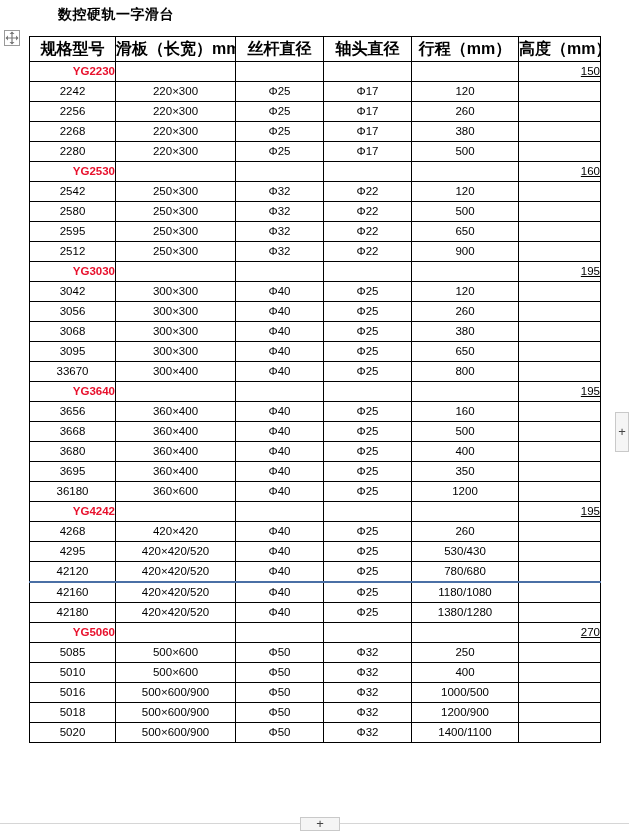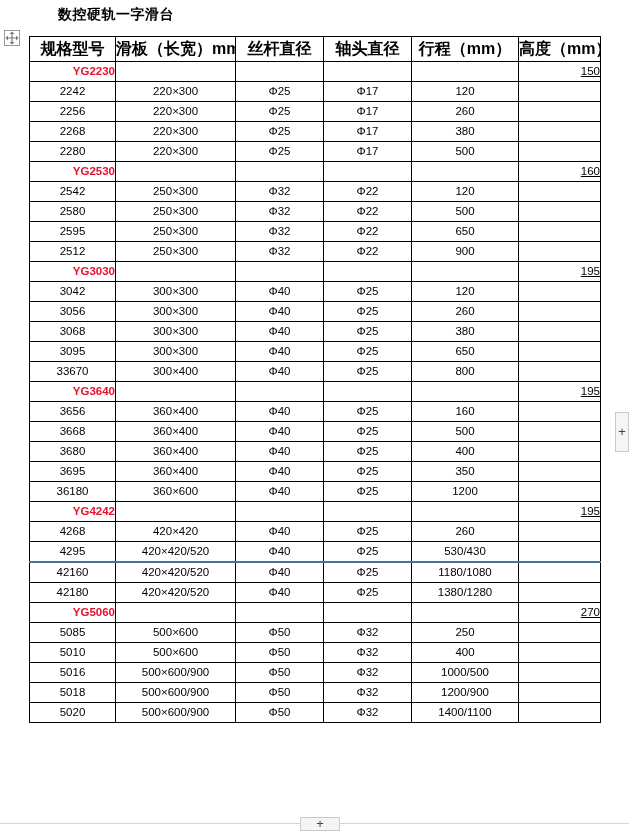--- a/index.html
+++ b/index.html
@@ -367,20 +367,28 @@
           <td></td>
         </tr>
         <tr>
           <td>4295</td>
           <td>420×420/520</td>
           <td>Φ40</td>
           <td>Φ25</td>
           <td>530/430</td>
           <td></td>
         </tr>
+        <tr>
+          <td>42120</td>
+          <td>420×420/520</td>
+          <td>Φ40</td>
+          <td>Φ25</td>
+          <td>780/680</td>
+          <td></td>
+        </tr>
         <tr class="highlight">
           <td>42160</td>
           <td>420×420/520</td>
           <td>Φ40</td>
           <td>Φ25</td>
           <td>1180/1080</td>
           <td></td>
         </tr>
         <tr>
           <td>42180</td>

